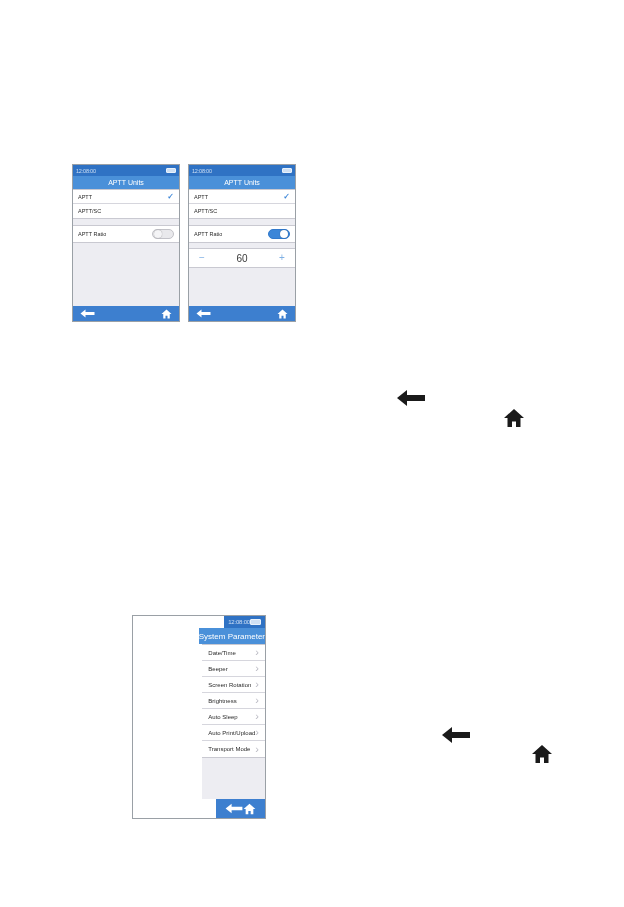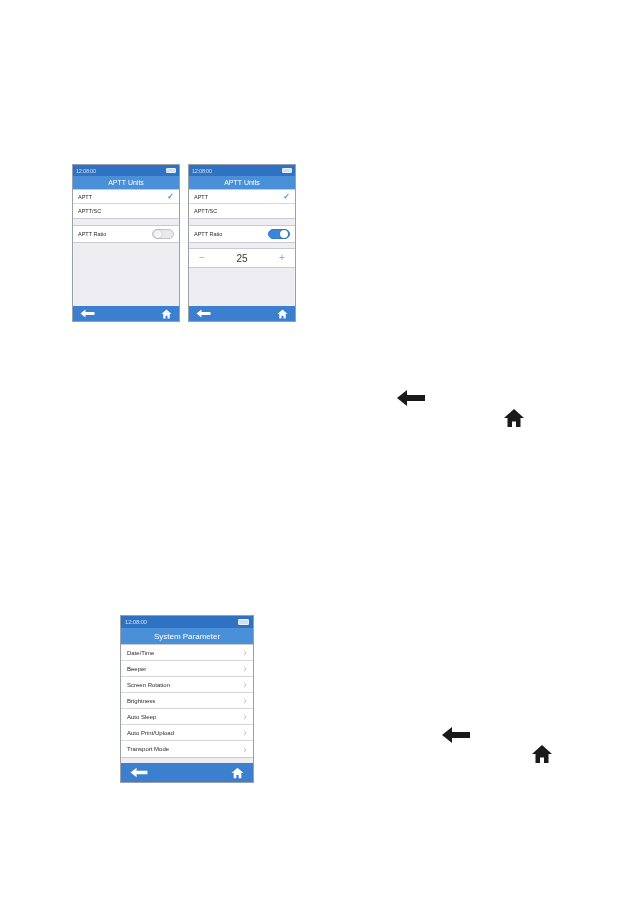--- a/index.html
+++ b/index.html
@@ -261,36 +261,36 @@
         <span class="toggle on" style="width:22px; height:10px;">
           <span class="knob" style="width:8px; height:8px;"></span>
         </span>
       </div>
     </div>
 
     <div style="height:5px;"></div>
 
     <div class="stepper" style="height:20px; padding:0 8px;">
       <span class="step-btn" style="font-size:10px; width:10px;">−</span>
-      <span class="step-value" style="font-size:10px;">25</span>
+      <span class="step-value" style="font-size:10px;">60</span>
       <span class="step-btn" style="font-size:10px; width:10px;">+</span>
     </div>
   </div>
 
   <div class="navbar" style="height:15px; padding:0 7px;">
     <svg class="nav-ico" width="15" height="9" viewBox="0 0 30 18" aria-hidden="true">
       <path fill="#ffffff" d="M11 1 L11 6 L29 6 L29 12 L11 12 L11 17 L1 9 Z"></path>
     </svg>
     <svg class="nav-ico" width="11" height="10" viewBox="0 0 22 20" aria-hidden="true">
       <path fill="#ffffff" d="M11 1 L21 10 L17.5 10 L17.5 19 L13 19 L13 13.5 L9 13.5 L9 19 L4.5 19 L4.5 10 L1 10 Z"></path>
     </svg>
   </div>
 </div>
 
-<div class="device" style="left:120px; top:615px; width:134px; height:168px;">
+<div class="device" style="left:132px; top:615px; width:134px; height:204px;align-items:flex-end;">
 
   <div class="statusbar" style="height:12px; padding:0 4px;">
     <span class="status-clock" style="font-size:6px;">12:08:00</span>
     <span class="battery" style="width:11px; height:6px;"></span>
   </div>
 
   <div class="titlebar" style="height:16px; font-size:8px;">
     <span>System Parameter</span>
   </div>
 

